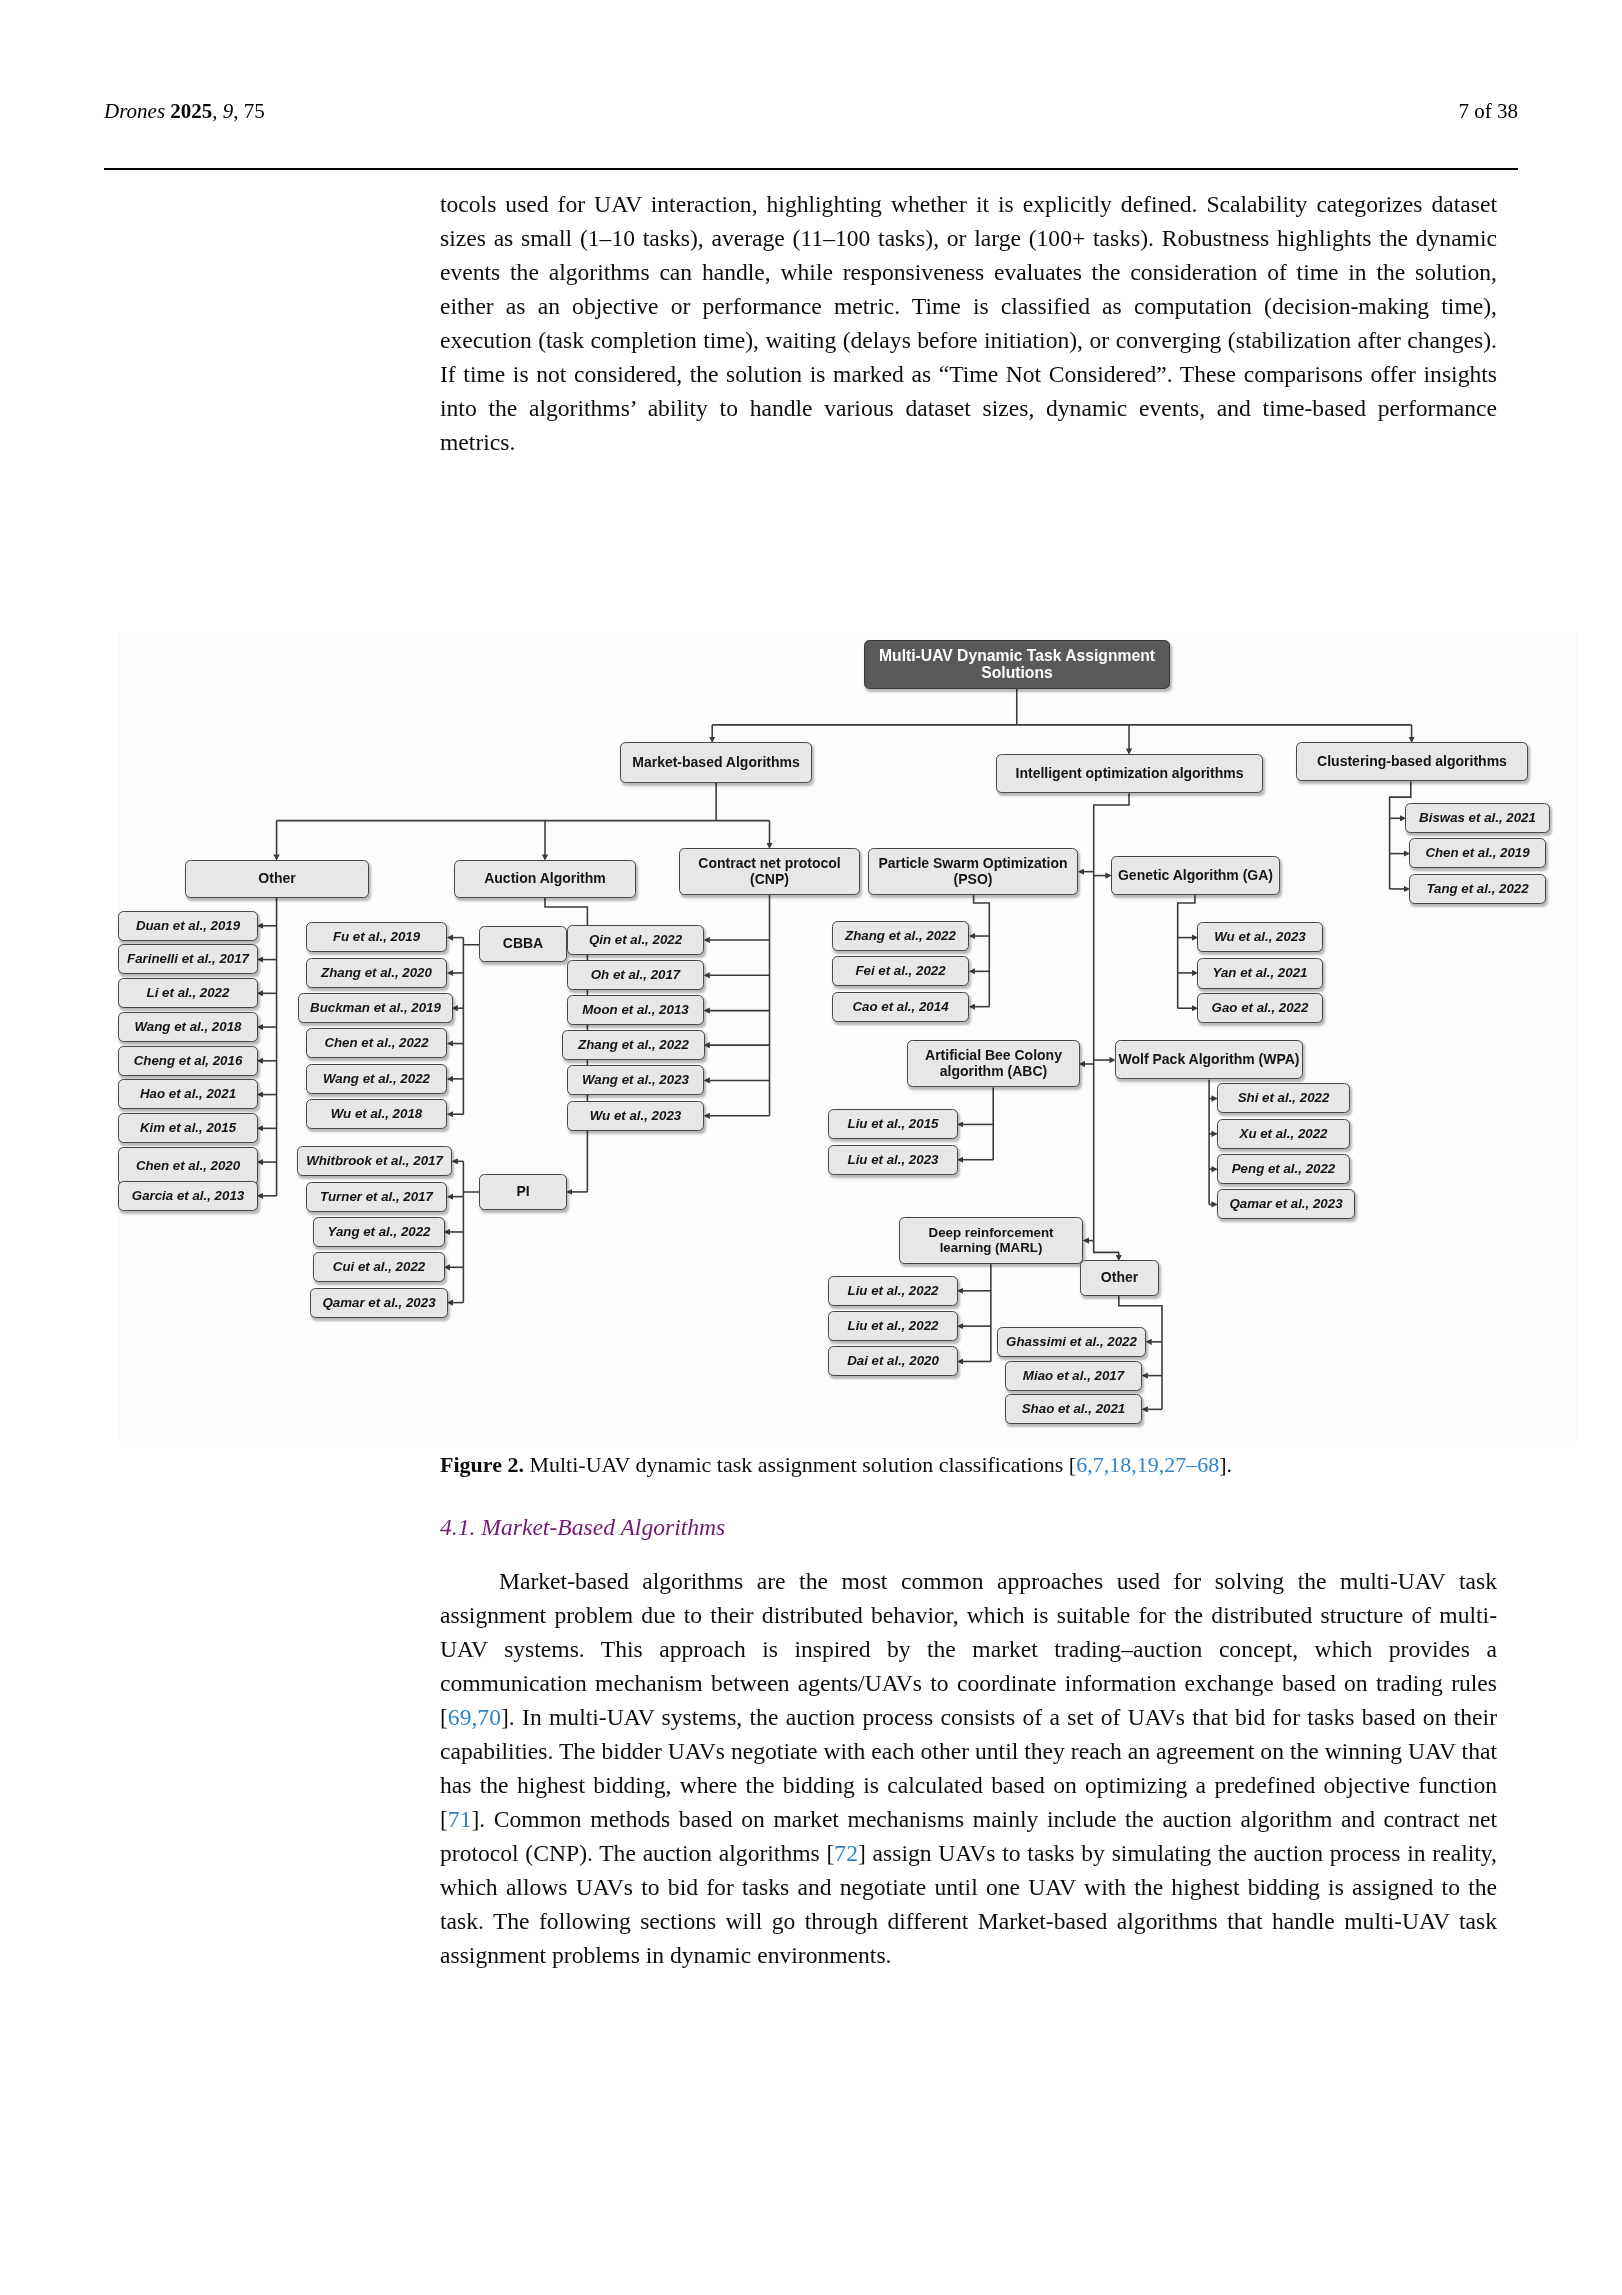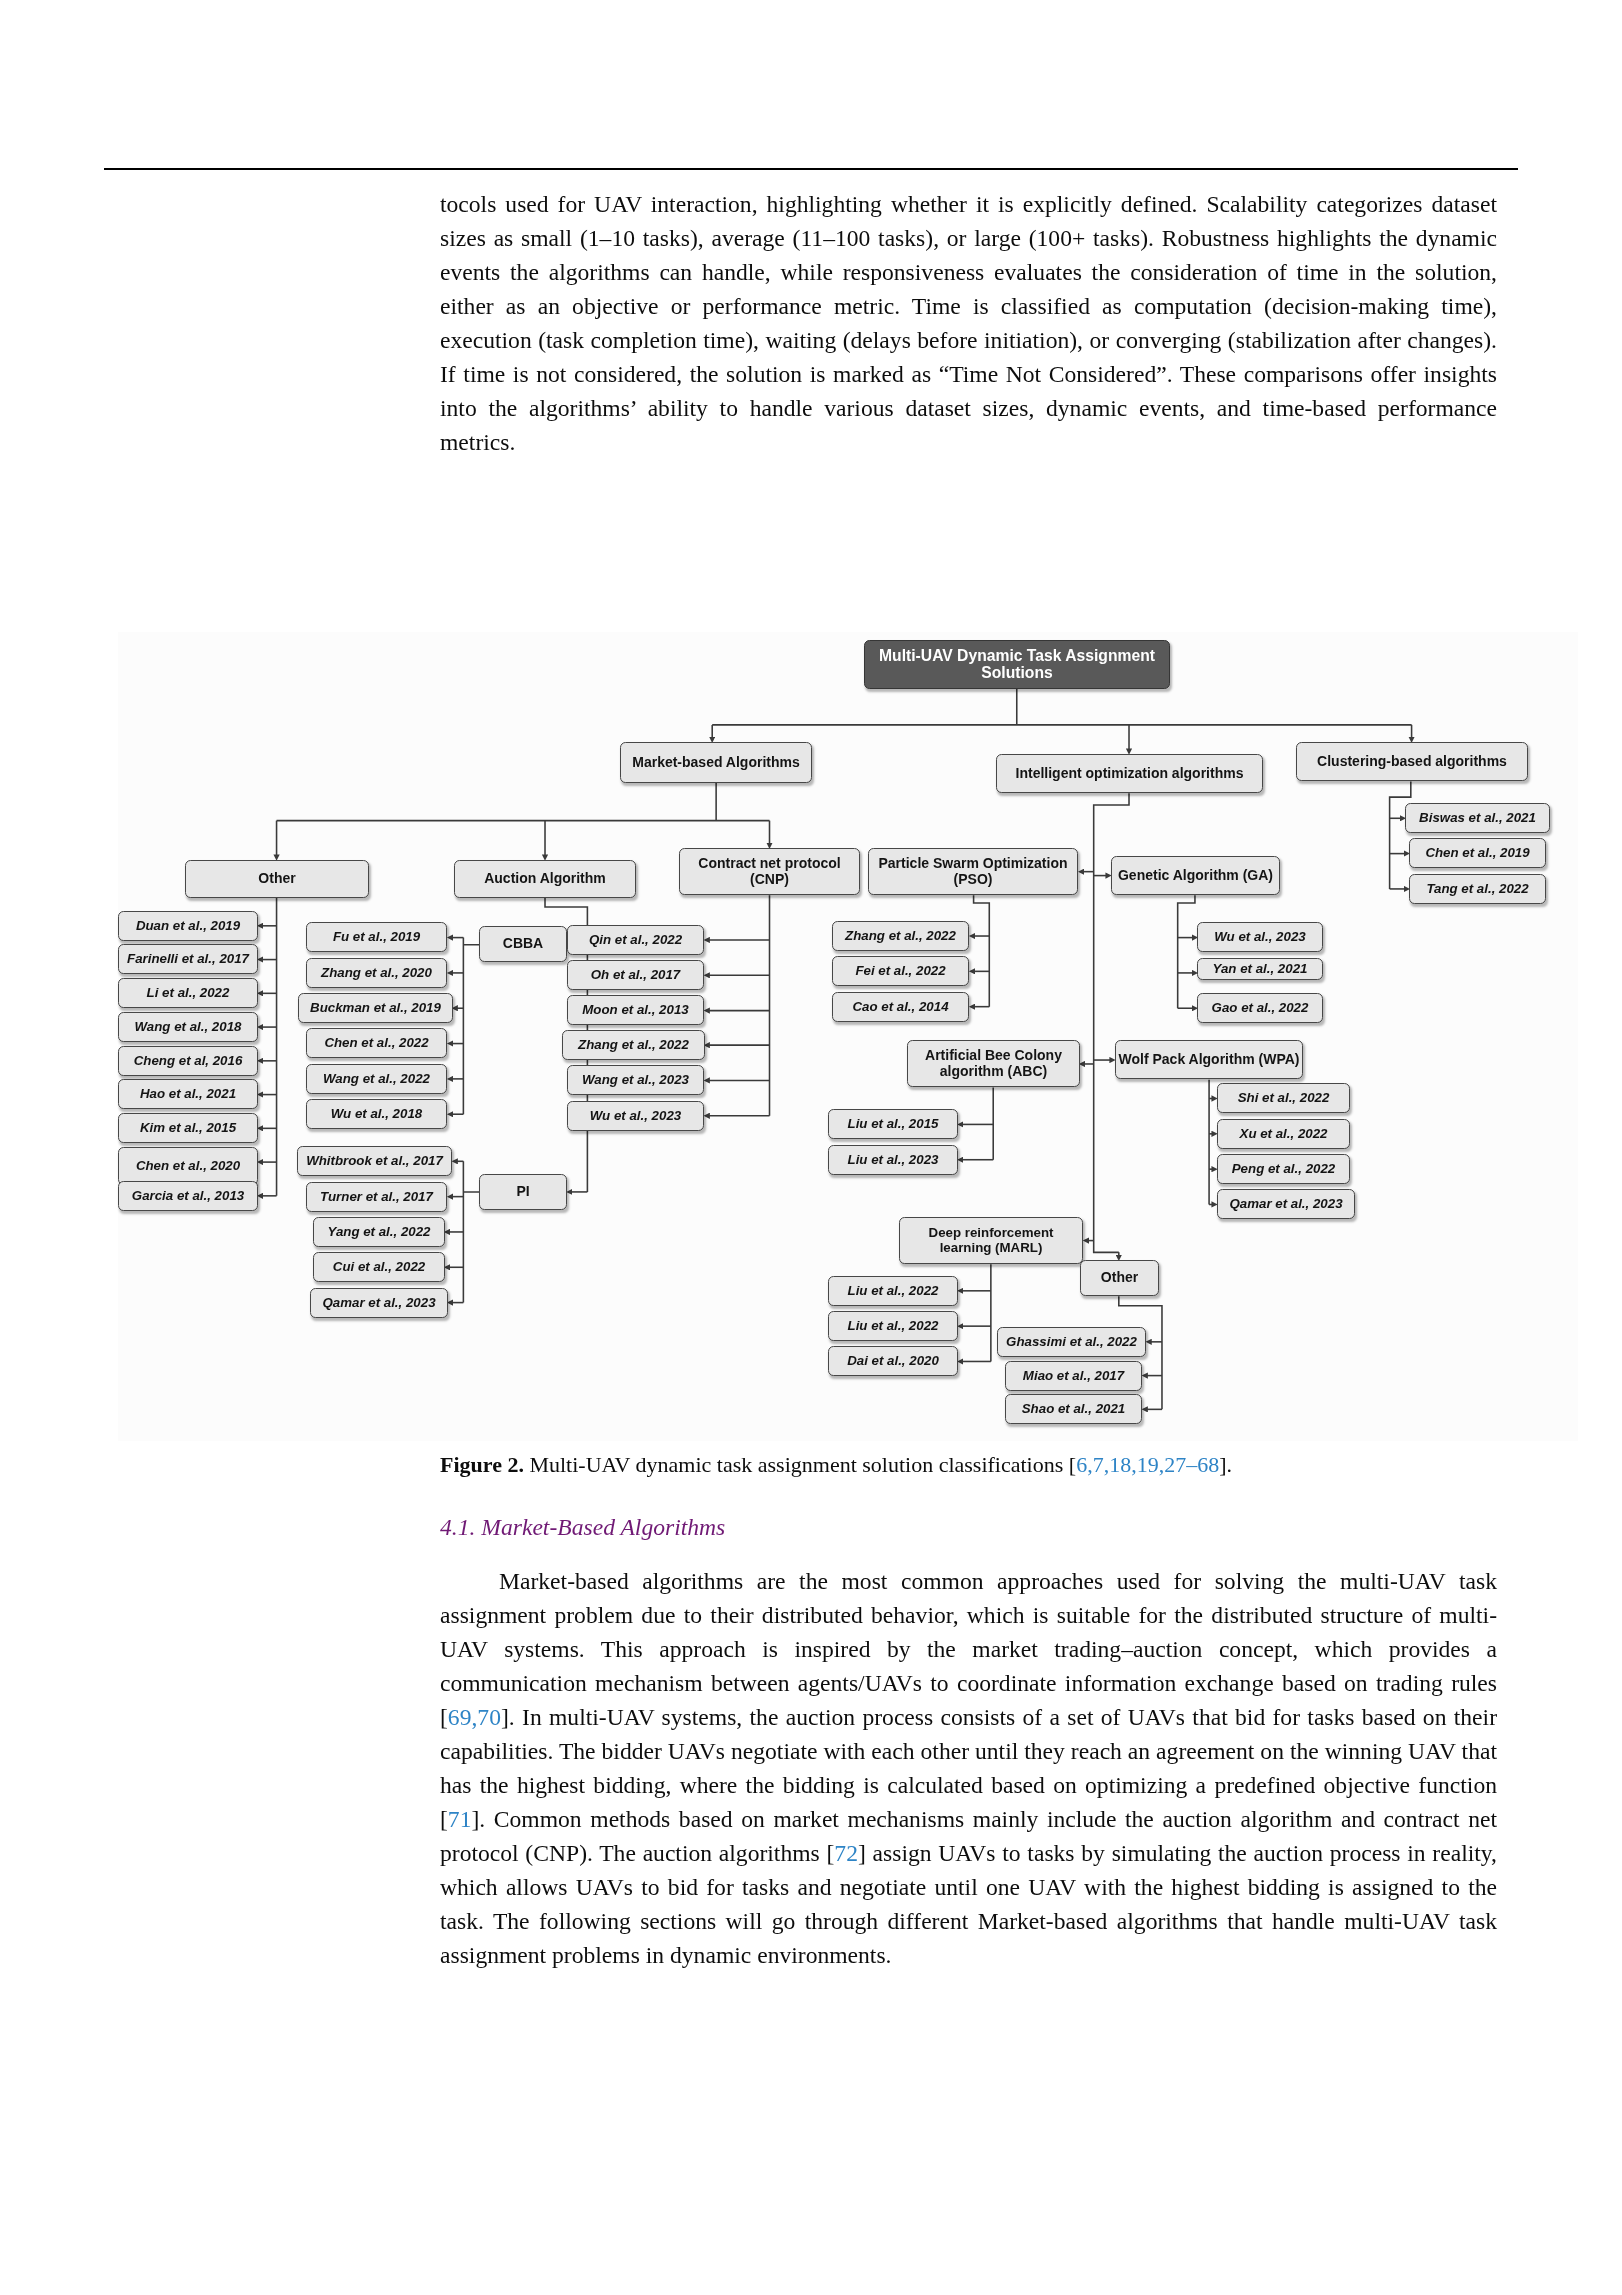--- a/index.html
+++ b/index.html
@@ -30,20 +30,26 @@
   .nw{white-space:nowrap;}
   .dref{font-size:13.3px;font-style:italic;white-space:nowrap;padding:0.8px 1.6px;}
   .droot{background:#595959;border-color:#363636;color:#fff;font-size:15.7px;}
   .marl{font-size:13.3px;padding:1.6px;}
 </style>
 </head>
 <body>
 
 <div class="page">
 
+  <div class="pg-header">
+    <div>
+      <span class="it">Drones </span><span class="bd">2025</span><span>, </span><span class="it">9</span><span>, 75</span>
+    </div>
+    <div>7 of 38</div>
+  </div>
   <div class="pg-rule"></div>
 
   <div class="col" style="top:187px;">
     <p class="body-text"><span>tocols used for UAV interaction, highlighting whether it is explicitly defined. Scalability categorizes dataset sizes as small (1–10 tasks), average (11–100 tasks), or large (100+ tasks). Robustness highlights the dynamic events the algorithms can handle, while responsiveness evaluates the consideration of time in the solution, either as an objective or performance metric. Time is classified as computation (decision-making time), execution (task completion time), waiting (delays before initiation), or converging (stabilization after changes). If time is not considered, the solution is marked as “Time Not Considered”. These comparisons offer insights into the algorithms’ ability to handle various dataset sizes, dynamic events, and time-based performance metrics.</span></p>
   </div>
 
   <div class="diagram">
 
     <svg class="connectors" width="1460" height="809" viewBox="0 0 1860 1030">
       <defs>
@@ -190,21 +196,21 @@
     <div class="dbox dref" style="left:449px;top:433px;width:137px;height:30px">Wang et al., 2023</div>
     <div class="dbox dref" style="left:449px;top:469px;width:137px;height:30px">Wu et al., 2023</div>
 
     <div class="dbox dhdr" style="left:750px;top:216px;width:210px;height:47px">Particle Swarm Optimization (PSO)</div>
     <div class="dbox dref" style="left:714px;top:289px;width:137px;height:30px">Zhang et al., 2022</div>
     <div class="dbox dref" style="left:714px;top:324px;width:137px;height:30px">Fei et al., 2022</div>
     <div class="dbox dref" style="left:714px;top:360px;width:137px;height:30px">Cao et al., 2014</div>
 
     <div class="dbox dhdr nw" style="left:993px;top:224px;width:169px;height:39px">Genetic Algorithm (GA)</div>
     <div class="dbox dref" style="left:1079px;top:290px;width:126px;height:30px">Wu et al., 2023</div>
-    <div class="dbox dref" style="left:1079px;top:326px;width:126px;height:22px">Yan et al., 2021</div>
+    <div class="dbox dref" style="left:1079px;top:326px;width:126px;height:31px">Yan et al., 2021</div>
     <div class="dbox dref" style="left:1079px;top:361px;width:126px;height:30px">Gao et al., 2022</div>
 
     <div class="dbox dhdr" style="left:789px;top:408px;width:173px;height:47px">Artificial Bee Colony algorithm (ABC)</div>
     <div class="dbox dref" style="left:710px;top:477px;width:130px;height:30px">Liu et al., 2015</div>
     <div class="dbox dref" style="left:710px;top:513px;width:130px;height:30px">Liu et al., 2023</div>
 
     <div class="dbox dhdr nw" style="left:997px;top:408px;width:188px;height:39px">Wolf Pack Algorithm (WPA)</div>
     <div class="dbox dref" style="left:1099px;top:451px;width:133px;height:30px">Shi et al., 2022</div>
     <div class="dbox dref" style="left:1099px;top:487px;width:133px;height:30px">Xu et al., 2022</div>
     <div class="dbox dref" style="left:1099px;top:522px;width:133px;height:30px">Peng et al., 2022</div>

